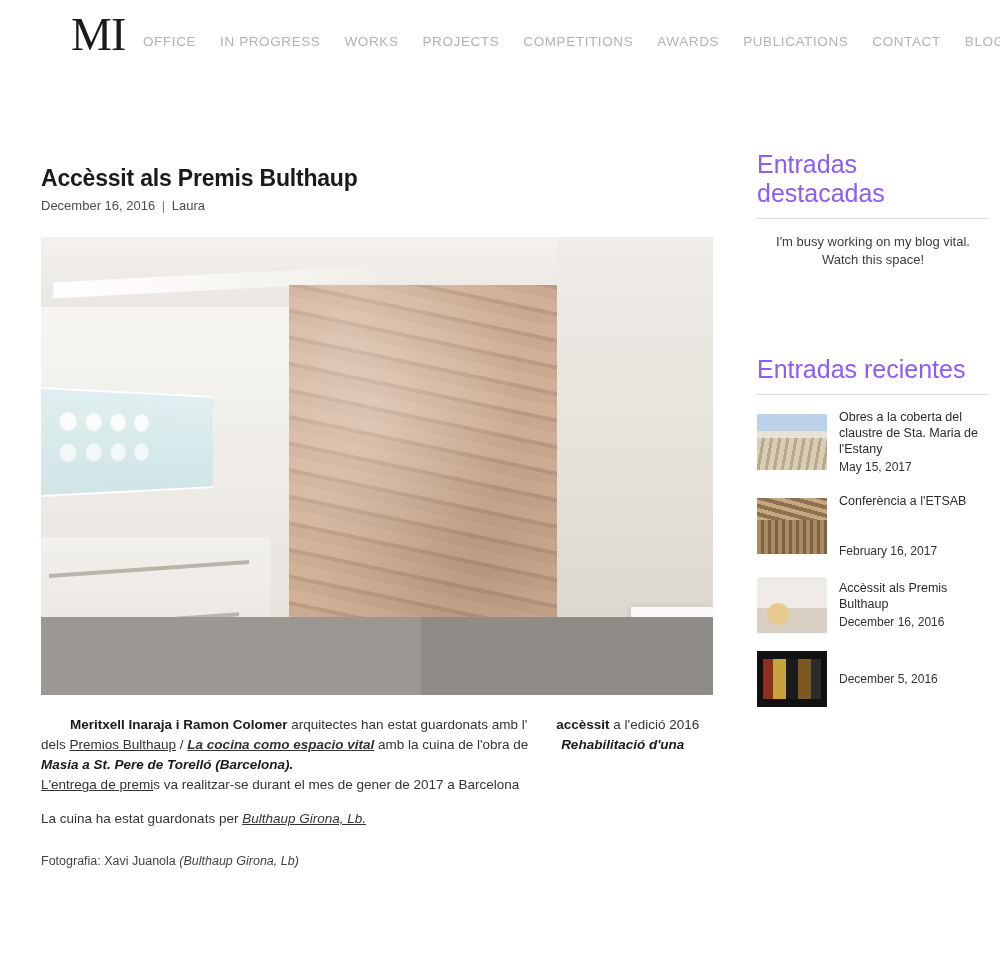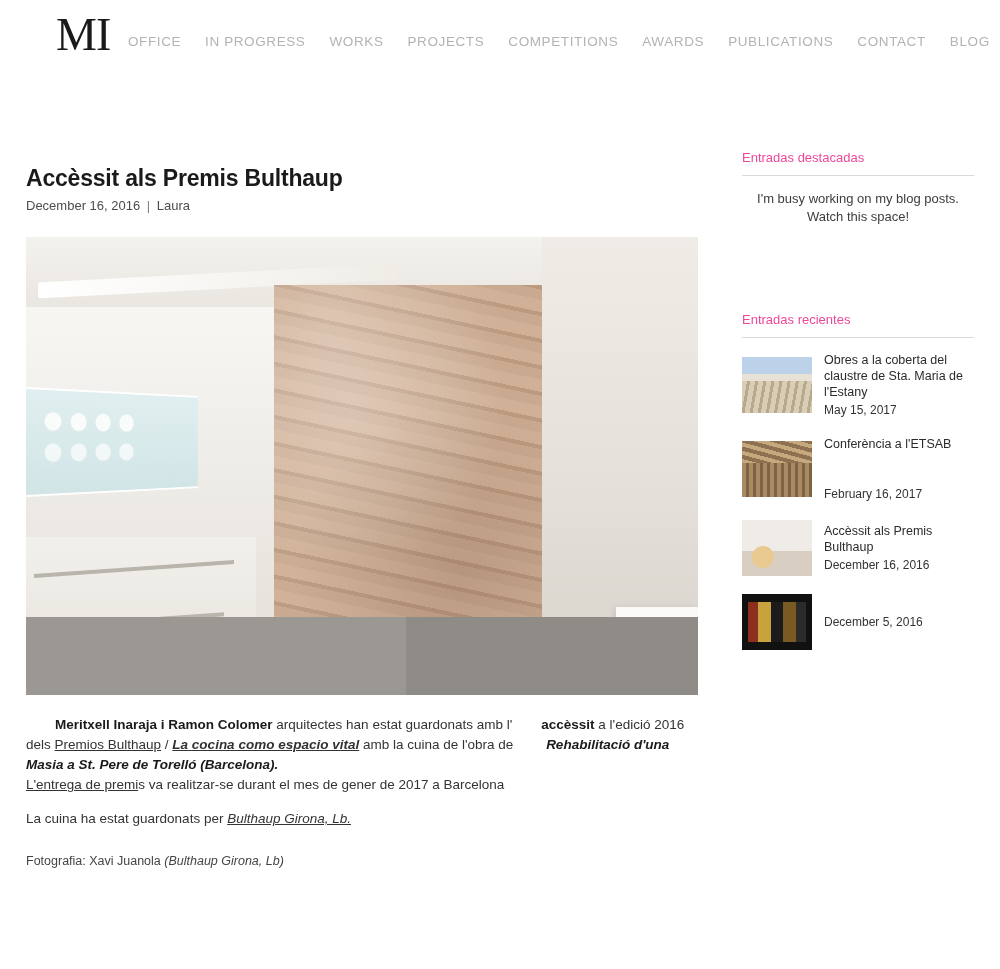--- a/index.html
+++ b/index.html
@@ -9,20 +9,21 @@
     background: #ffffff;
     font-family: "Liberation Sans", sans-serif;
     color: #333333;
     overflow: hidden;
   }
   #page {
     position: relative;
     width: 828px;
     height: 969px;
     background: #fff;
+    margin-left: 15px;
   }
 
   
   .header {
     position: absolute;
     top: 0; left: 0;
     width: 1000px;
     height: 80px;
   }
   .logo {
@@ -183,22 +184,22 @@
   }
 
   
   .sidebar {
     position: absolute;
     left: 742px;
     top: 150px;
     width: 232px;
   }
   .widget-title {
-    font-size: 13px;
-    color: #ec4899;
+    font-size: 25px;
+    color: #8b5cf6;
     font-weight: 400;
     margin: 0 0 10px 0;
   }
   .widget-rule {
     border: 0;
     border-top: 1px solid #d9d9d9;
     margin: 0 0 14px 0;
   }
   .widget-empty {
     font-size: 13px;
@@ -328,21 +329,21 @@
       </div>
     </div>
   </div>
 
   <div class="sidebar">
 
     <div class="widget">
       <h2 class="widget-title">Entradas destacadas</h2>
       <hr class="widget-rule">
       <div class="widget-empty">
-        <div>I'm busy working on my blog posts.</div>
+        <div>I'm busy working on my blog vital.</div>
         <div>Watch this space!</div>
       </div>
     </div>
 
     <div class="widget widget-recent">
       <h2 class="widget-title">Entradas recientes</h2>
       <hr class="widget-rule">
 
       <div class="recent-item">
         <div class="thumb t1"></div>

